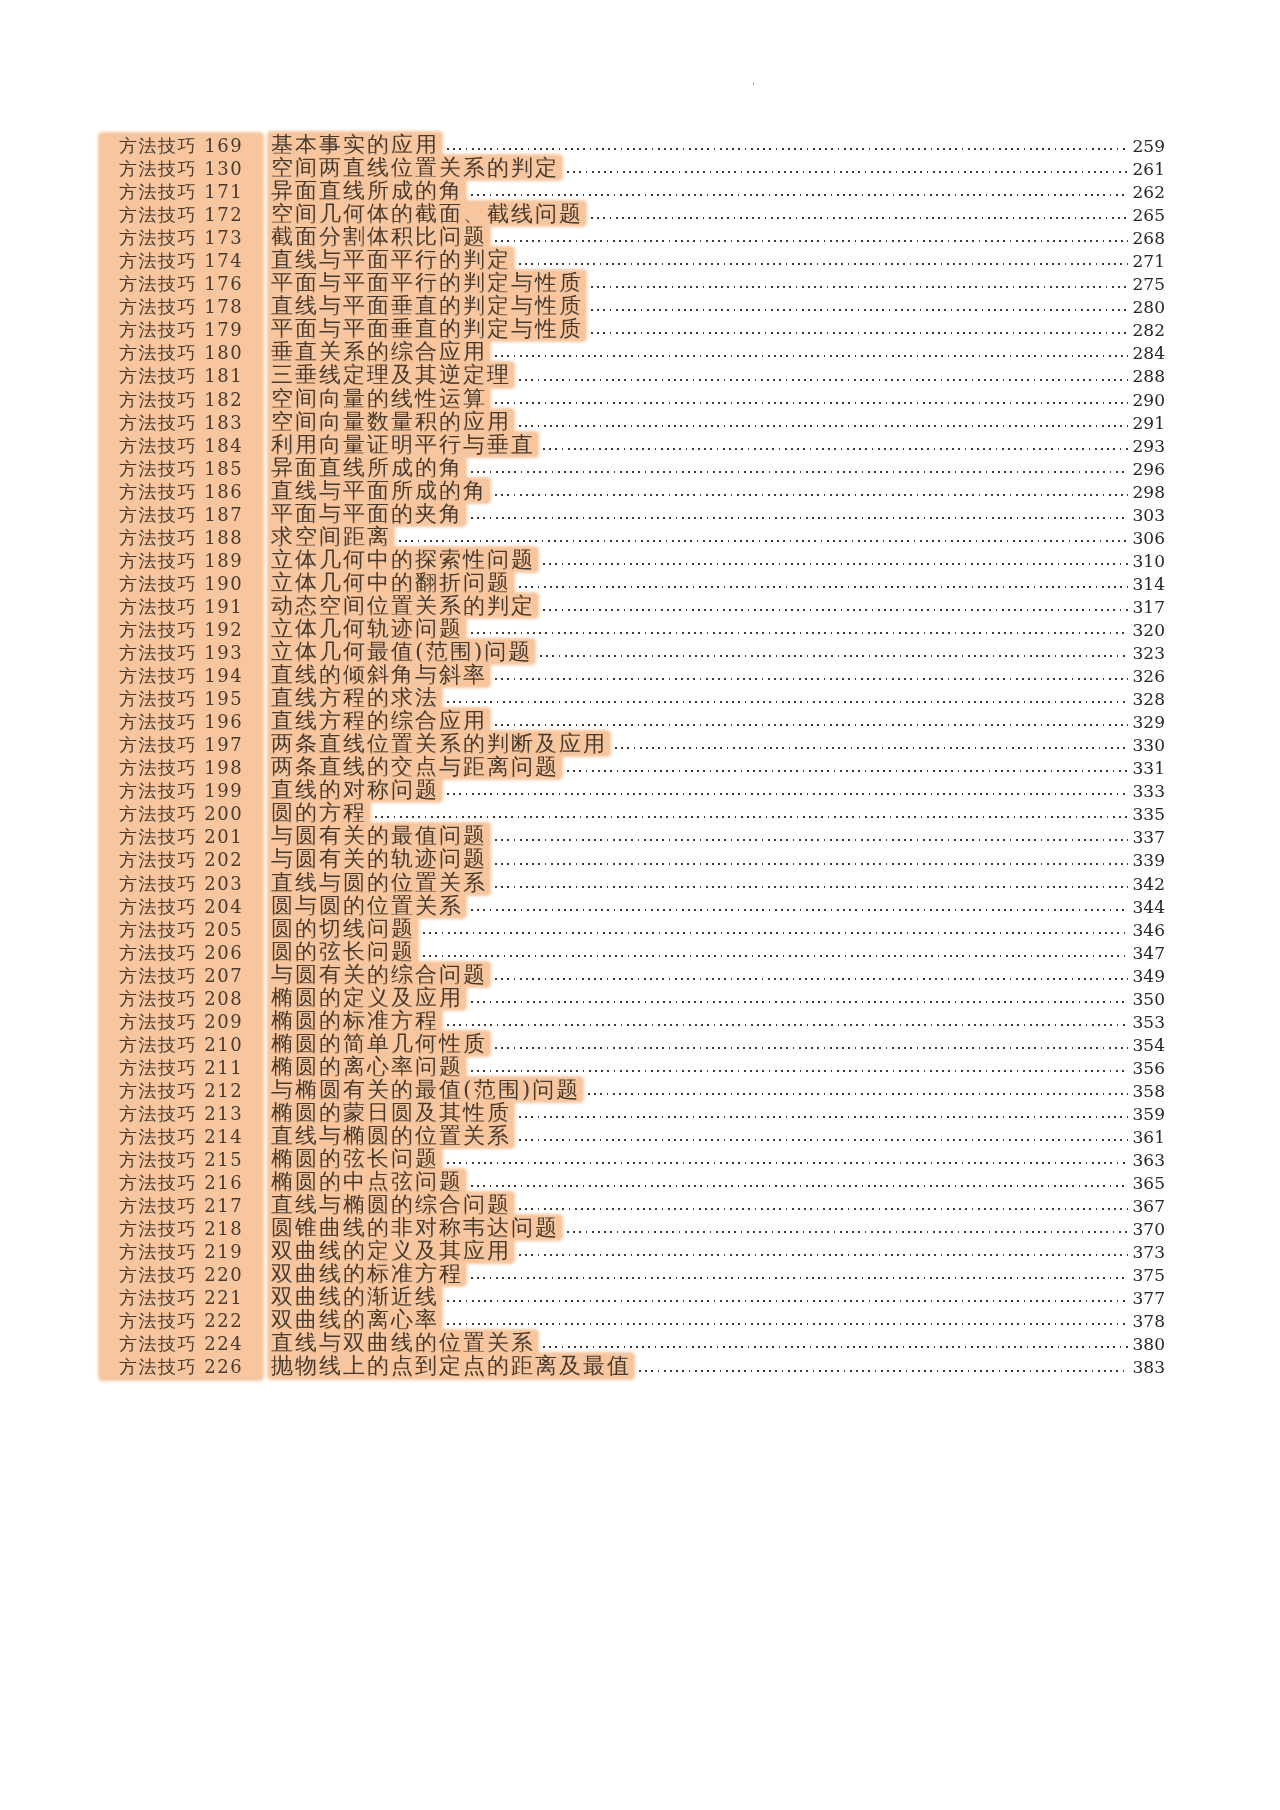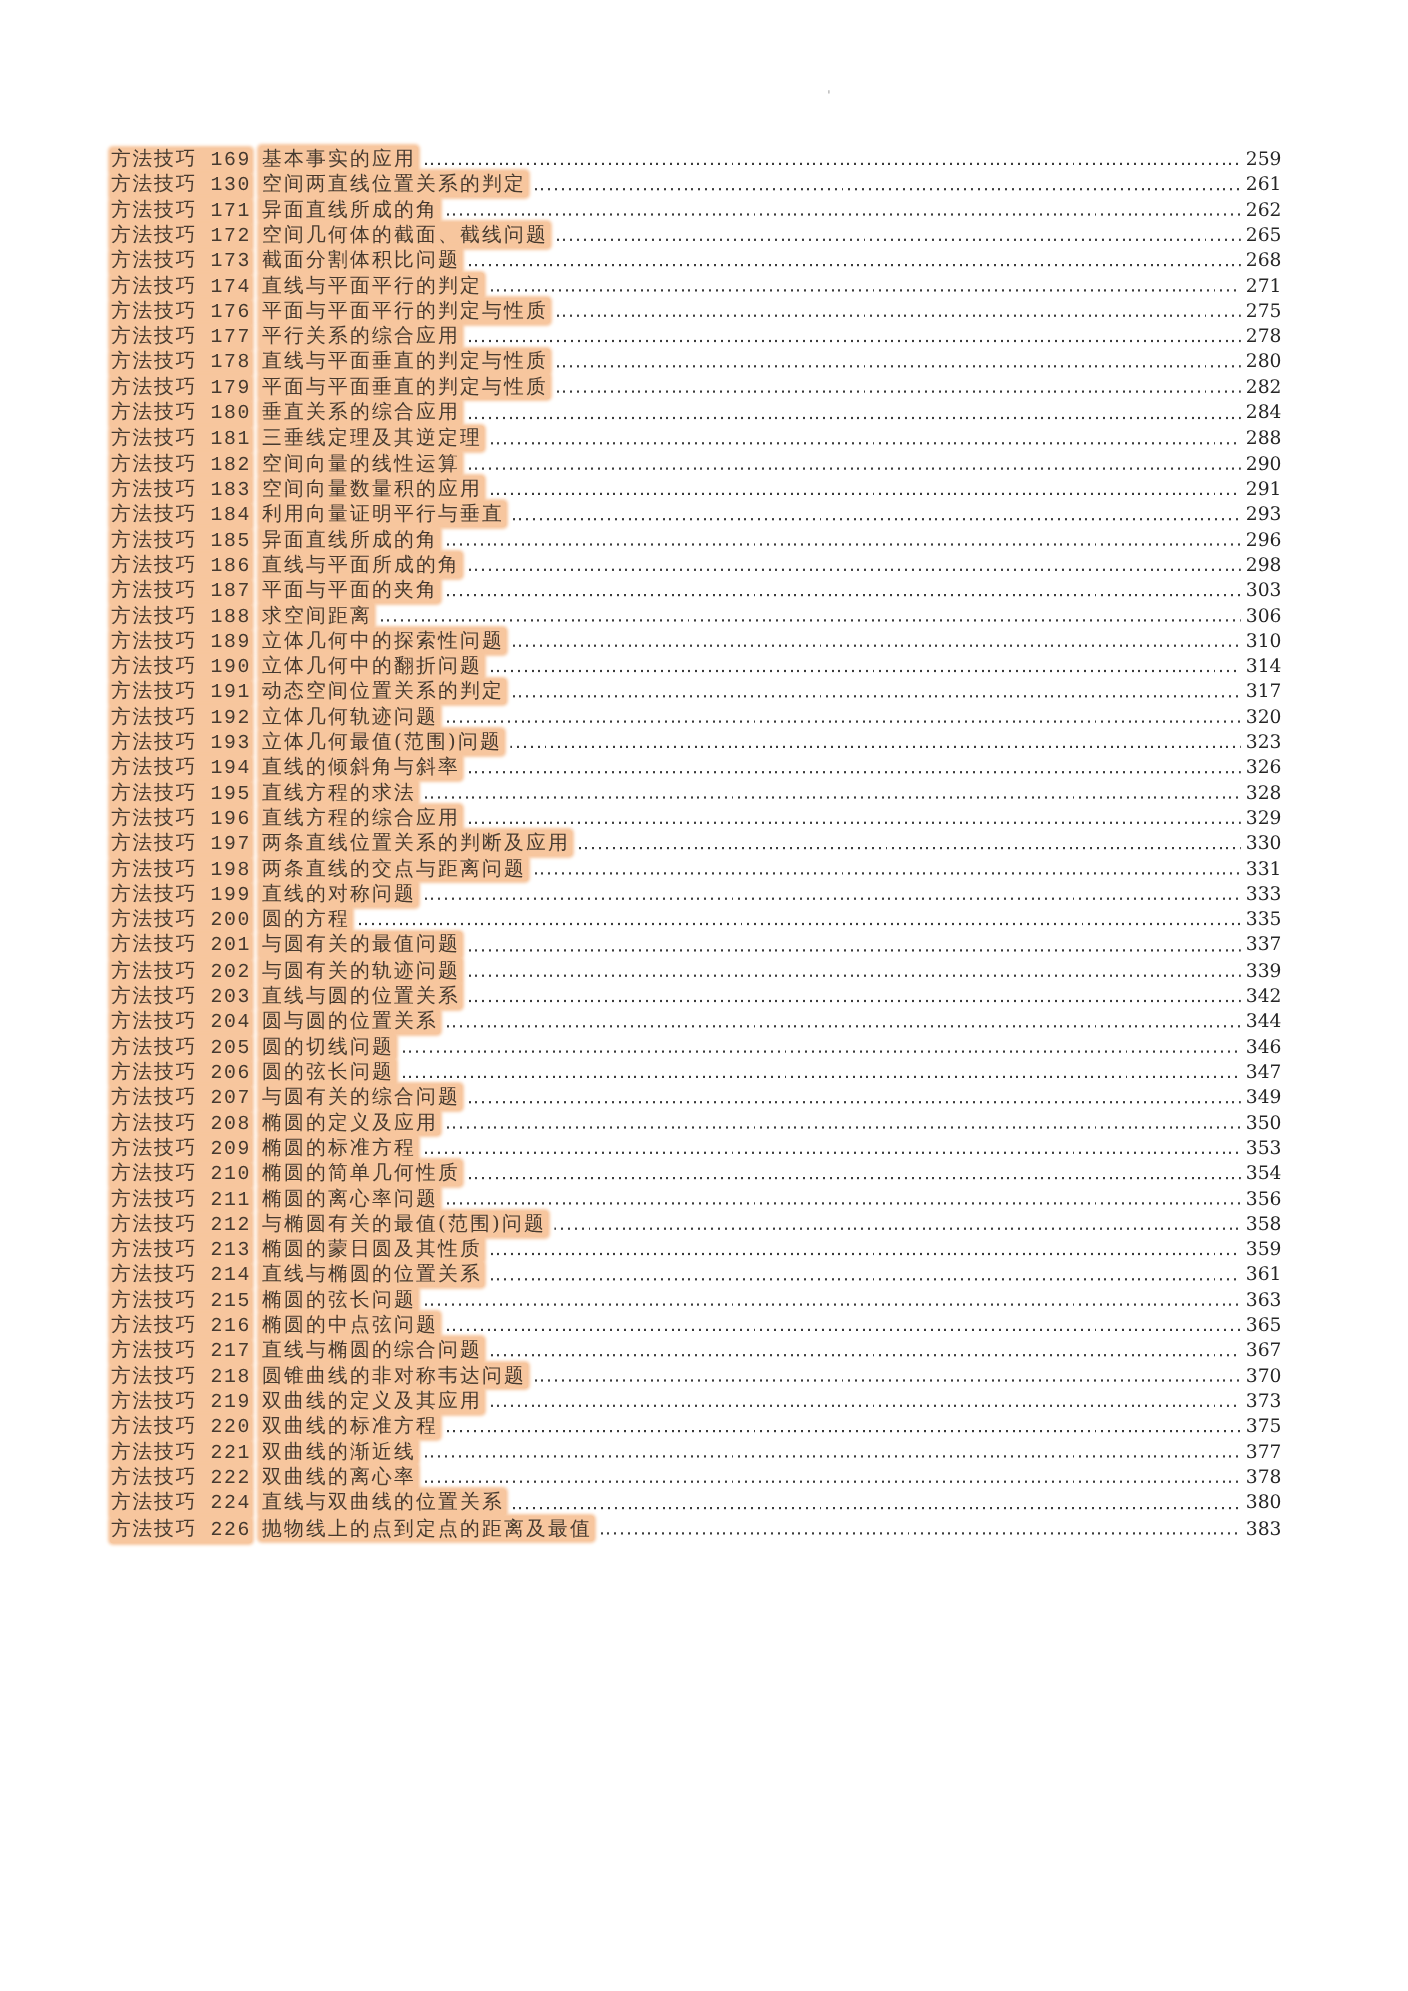--- a/index.html
+++ b/index.html
@@ -42,27 +42,26 @@
     background: var(--hl, #f7c69e);
     border-radius: 3px;
     box-shadow: 0 0 3px 1.5px var(--hl, #f7c69e);
     color: var(--txt, #463a2f);
   }
   .lbl {
     flex: 0 0 auto;
     min-width: 122px;
     font-size: 18px;
     letter-spacing: 1.5px;
-    padding: 0 1px;
+    padding: 0 19px;
     margin-right: 7px;
-    font-family: Liberation Mono, monospace;
   }
   .ttl {
     flex: 0 0 auto;
-    font-size: 18px;
+    font-size: 22px;
     letter-spacing: 2px;
     padding: 0 2px;
   }
   .leader {
     flex: 1 1 auto;
     align-self: stretch;
     margin: 0 5px 0 6px;
     background-image: repeating-linear-gradient(to right, var(--dots, #3b3b3b) 0 1.8px, transparent 1.8px 6.2px);
     background-size: 100% 2px;
     background-repeat: no-repeat;
@@ -125,26 +124,20 @@
   </div>
 
 
   <div class="row">
     <span class="lbl hl">方法技巧 176</span>
     <span class="ttl hl">平面与平面平行的判定与性质</span>
     <span class="leader"></span>
     <span class="pg">275</span>
   </div>
 
-  <div class="row">
-    <span class="lbl hl">方法技巧 177</span>
-    <span class="ttl hl">平行关系的综合应用</span>
-    <span class="leader"></span>
-    <span class="pg">278</span>
-  </div>
 
   <div class="row">
     <span class="lbl hl">方法技巧 178</span>
     <span class="ttl hl">直线与平面垂直的判定与性质</span>
     <span class="leader"></span>
     <span class="pg">280</span>
   </div>
 
   <div class="row">
     <span class="lbl hl">方法技巧 179</span>

